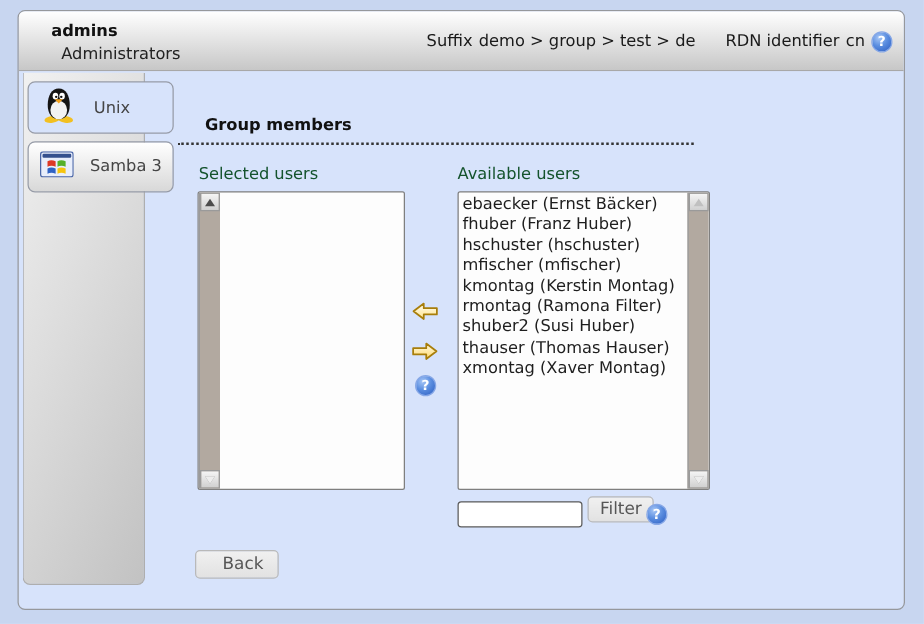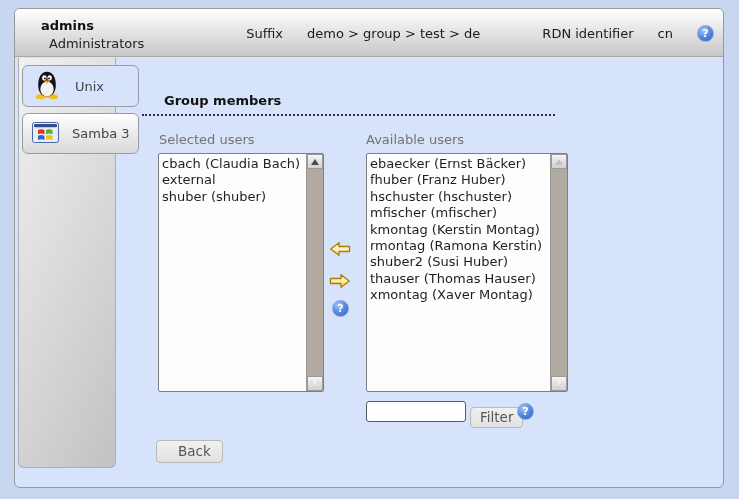--- a/index.html
+++ b/index.html
@@ -26,21 +26,21 @@
   .header {
     position:absolute; left:0; top:0; right:0; height:48px;
     background:linear-gradient(#ffffff, #c7c7c7);
     border-bottom:1px solid #a8a8a8;
     border-radius:5px 5px 0 0;
   }
   .header-title { position:absolute; left:26px; top:9px; font-weight:bold; color:#111; }
   .header-subtitle { position:absolute; left:34px; top:27px; color:#222; }
   .header-right {
     position:absolute; right:9px; top:0; height:48px;
-    display:flex; align-items:center; gap:24px;
+    display:flex; align-items:center; gap:5px;
   }
   .header-right .spacer { width:14px; }
 
   
   .help-icon {
     width:17px; height:17px; border-radius:50%;
     background:radial-gradient(circle at 35% 28%, #a6c6f6 0%, #5b8ee0 45%, #2a5cc0 100%);
     border:1px solid #86a7e6;
     color:#fff; font-weight:bold; font-size:11px;
     display:inline-flex; align-items:center; justify-content:center;
@@ -64,21 +64,21 @@
   .tab-samba { top:55px; height:41px; background:linear-gradient(#ffffff, #d8d8d8); }
   .tab-label { color:#454545; }
 
   
   .section-heading {
     position:absolute; left:141px; top:92px; width:413px;
     padding:0 0 6px 22px;
     border-bottom:2px dotted #333;
     font-weight:bold; color:#111;
   }
-  .list-label { position:absolute; color:#737373; }
+  .list-label { position:absolute; color:#14532d; }
 
   .listbox {
     position:absolute; top:152px; height:239px;
     background:#fdfdfd; border:1px solid #7f7f7f; border-radius:2px;
     display:flex; overflow:hidden;
   }
   .listbox-selected { left:157px; width:166px; }
   .listbox-available { left:365px; width:202px; }
   .list-items { flex:1; overflow:hidden; padding:2px 0 0 3px; }
   .list-item { line-height:16.4px; white-space:nowrap; color:#1e1e1e; cursor:default; }
@@ -172,43 +172,38 @@
         <span class="tab-label">Samba 3</span>
       </div>
     </div>
 
     <div class="section-heading" style="left:127px; top:84px;">Group members</div>
 
     <div class="list-label" style="left:144px; top:123px; position:absolute;">Selected users</div>
     <div class="list-label" style="left:351px; top:123px; position:absolute;">Available users</div>
 
     <div class="listbox listbox-selected" style="left:143px; top:144px;">
-      <div class="list-items">
-          <div class="list-item">cbach (Claudia Bach)</div>
-          <div class="list-item">external</div>
-          <div class="list-item">shuber (shuber)</div>
-        </div>
       <div class="scrollbar">
         <div class="scroll-btn">
             <span class="tri-up"></span>
           </div>
         <div class="scroll-btn">
             <span class="tri-down"></span>
           </div>
       </div>
     </div>
 
     <div class="listbox listbox-available" style="left:351px; top:144px;">
       <div class="list-items">
           <div class="list-item">ebaecker (Ernst Bäcker)</div>
           <div class="list-item">fhuber (Franz Huber)</div>
           <div class="list-item">hschuster (hschuster)</div>
           <div class="list-item">mfischer (mfischer)</div>
           <div class="list-item">kmontag (Kerstin Montag)</div>
-          <div class="list-item">rmontag (Ramona Kerstin)</div>
+          <div class="list-item">rmontag (Ramona Filter)</div>
           <div class="list-item">shuber2 (Susi Huber)</div>
           <div class="list-item">thauser (Thomas Hauser)</div>
           <div class="list-item">xmontag (Xaver Montag)</div>
         </div>
       <div class="scrollbar">
         <div class="scroll-btn">
             <span class="tri-up light"></span>
           </div>
         <div class="scroll-btn">
             <span class="tri-down"></span>
@@ -238,19 +233,19 @@
                 <stop offset="1" stop-color="#ffd96e"></stop>
             </linearGradient>
           </defs>
           <path d="M1.5 5.5 L12 5.5 L12 1.8 L20.2 8 L12 14.2 L12 10.5 L1.5 10.5 Z" fill="url(#gr)" stroke="#a87e0a" stroke-width="1.4" stroke-linejoin="round"></path>
         </svg>
       </span>
     </div>
     <span class="help-icon transfer-help" style="left:317px; top:291px;">?</span>
 
     <input class="filter-input" style="left: 351px; top: 392px;" value="">
-    <button class="btn filter-btn" style="left:455px; top:398px;">Filter</button>
+    <button class="btn filter-btn" style="left:455px; top:388px;">Filter</button>
     <span class="help-icon filter-help" style="left:502px; top:394px;">?</span>
 
     <button class="btn back-btn" style="left:141px; top:431px;padding-left:21px;">Back</button>
 
   </div>
 </div>
 
 </body></html>

